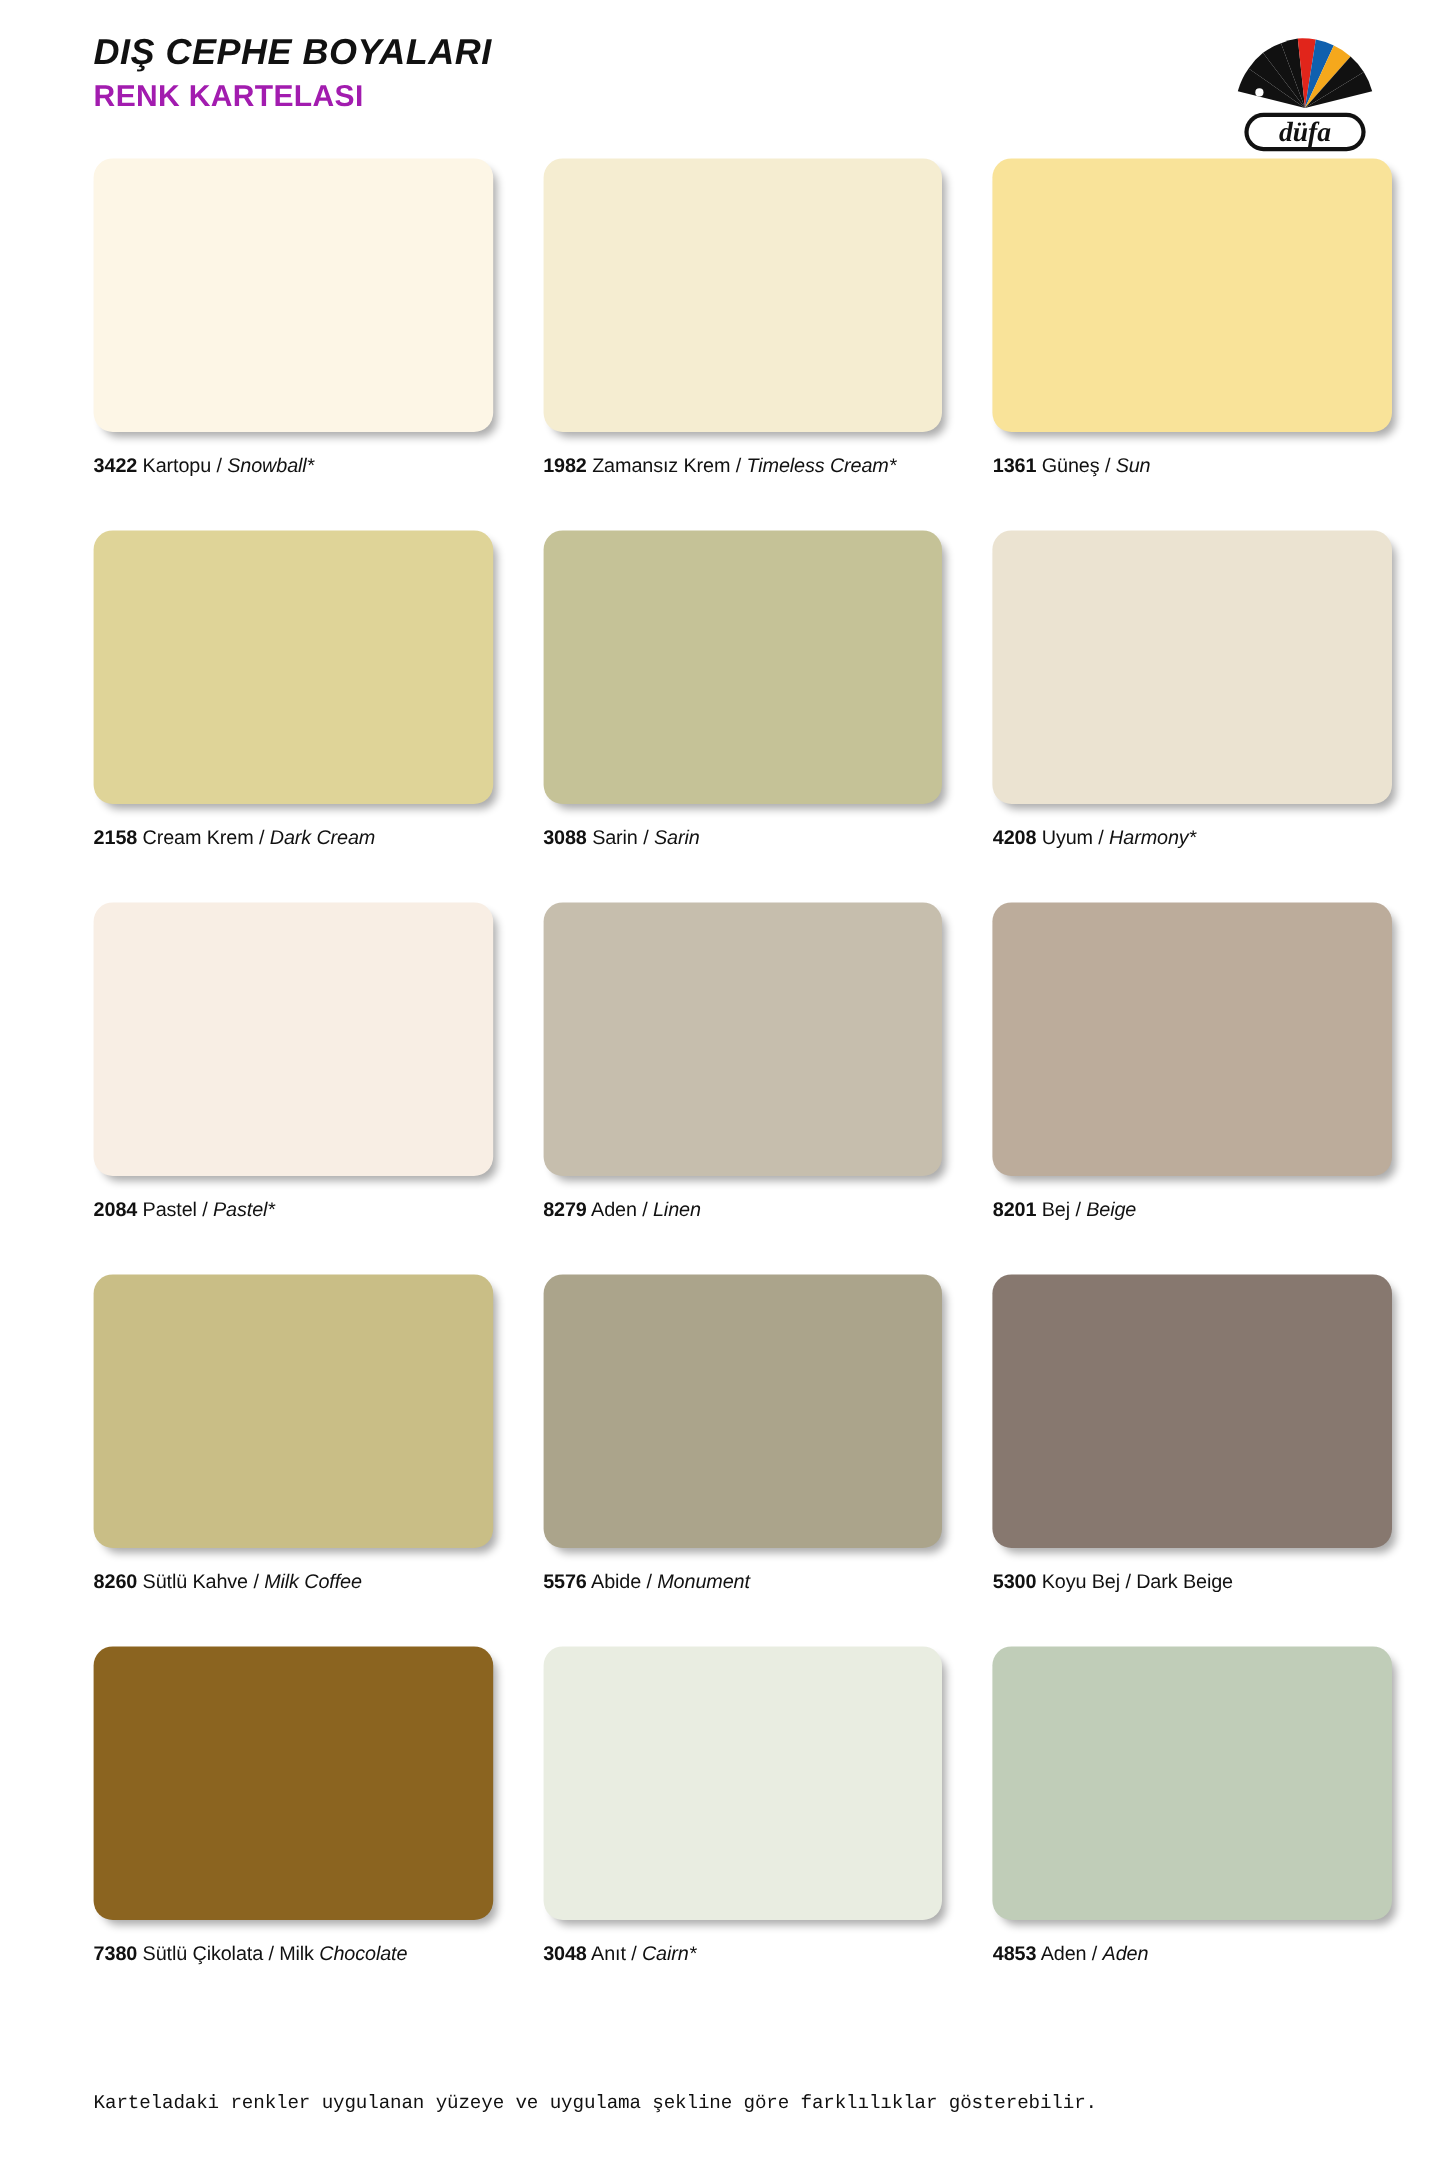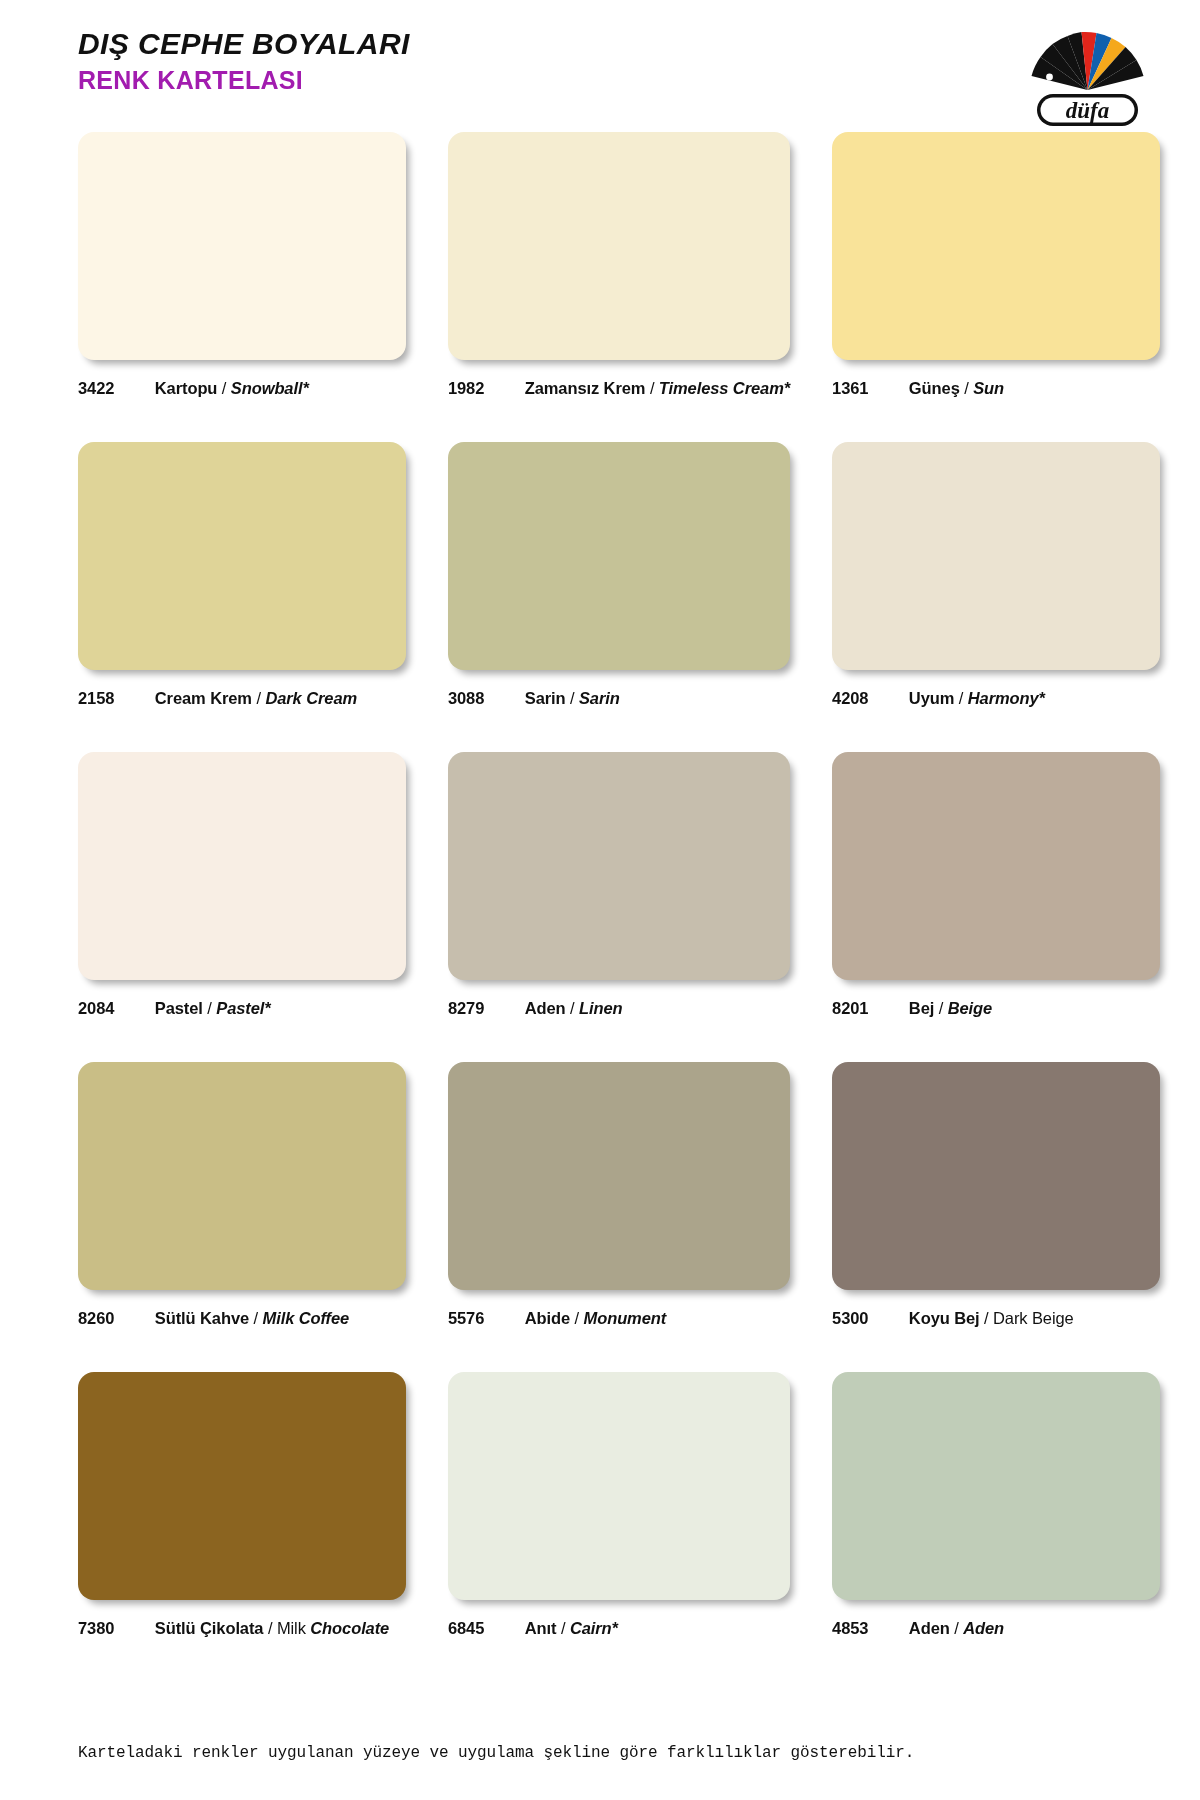--- a/index.html
+++ b/index.html
@@ -98,29 +98,28 @@
     font-size: 16.5px;
     line-height: 1.1;
     color: #111111;
     white-space: nowrap;
     letter-spacing: -0.1px;
   }
   .chip-label .code {
     font-weight: bold;
   }
   .chip-label .tr {
-    font-weight: bold;
-    margin-left: 36px;
+    font-weight: normal;
   }
   .chip-label .sep {
     font-weight: normal;
   }
   .chip-label .en {
     font-style: italic;
-    font-weight: bold;
+    font-weight: normal;
     margin-top: 19px;
   }
   .chip-label .en-upright {
     font-style: normal;
     font-weight: normal;
   }
 
   
   .footer-note {
     position: absolute;
@@ -295,21 +294,21 @@
         <span class="code">7380</span>
         <span class="tr">Sütlü Çikolata</span>
         <span class="sep">/</span>
         <span class="en-upright">Milk </span><span class="en">Chocolate</span>
       </div>
     </div>
 
     <div class="swatch-cell">
       <div class="chip" style="background-color: rgb(233, 237, 225);"></div>
       <div class="chip-label">
-        <span class="code">6845</span>
+        <span class="code">3048</span>
         <span class="tr">Anıt</span>
         <span class="sep">/</span>
         <span class="en">Cairn*</span>
       </div>
     </div>
 
     <div class="swatch-cell">
       <div class="chip" style="background-color: rgb(192, 205, 184);"></div>
       <div class="chip-label">
         <span class="code">4853</span>

